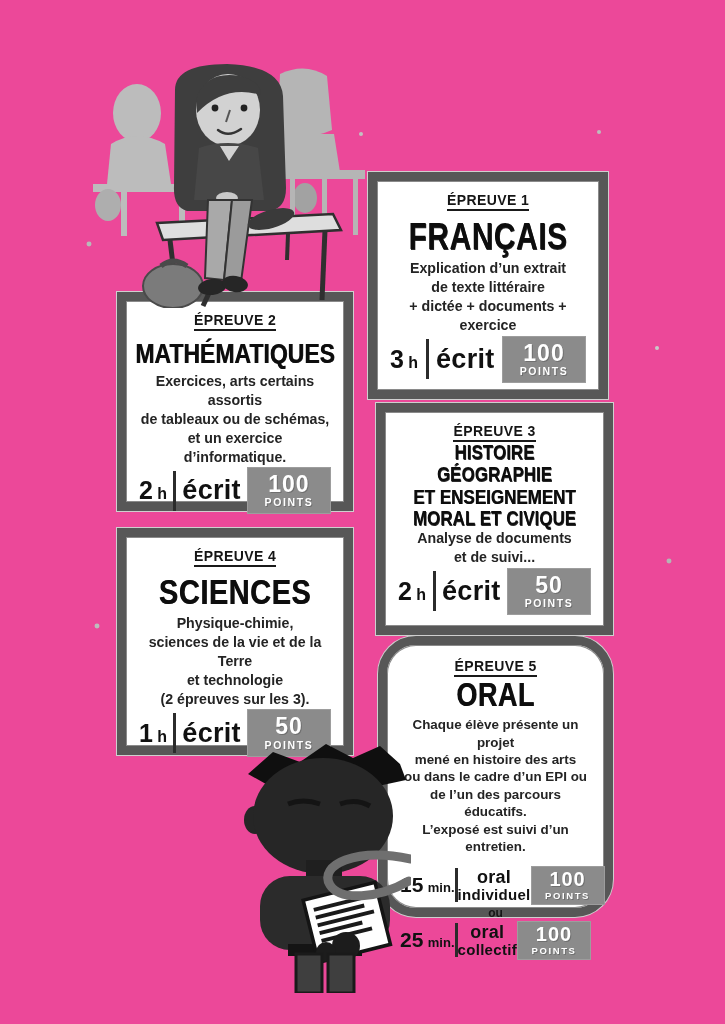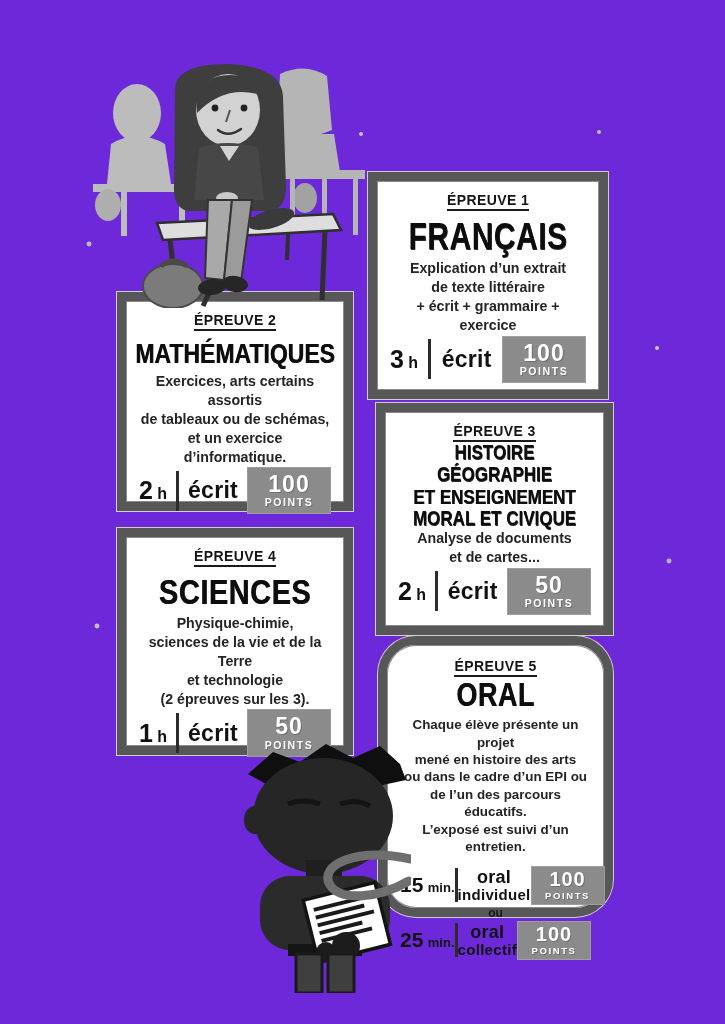--- a/index.html
+++ b/index.html
@@ -1,20 +1,20 @@
 <!DOCTYPE html>
 <html><head>
 <meta charset="utf-8">
 <style>
   * { margin:0; padding:0; box-sizing:border-box; }
   html,body { background:#e8e8e6; }
   body { font-family:"Liberation Sans","DejaVu Sans",sans-serif; }
   #page {
     position:relative; width:725px; height:1024px; margin:0 auto;
-    background:#6d28d9; overflow:hidden; color:#1c1c1c;
+    background:#ec4899; overflow:hidden; color:#1c1c1c;
   }
   
   .card {
     position:absolute; background:#fff;
     border:9px solid #575757;
     box-shadow: inset 0 0 0 1px #8a8a8a, 0 0 0 1px #cfcfcf;
     z-index:1;
   }
   .bubble { border-radius:38px; }
   .card-inner { width:100%; height:100%; display:flex; flex-direction:column; align-items:center; padding:10px 10px 12px; }
@@ -39,21 +39,21 @@
     width:100%; margin-top:auto; display:flex; align-items:center;
     justify-content:space-between; padding:0 3px;
   }
   .duration { font-weight:900; white-space:nowrap; color:#111; }
   .duration .num  { font-size:25px; }
   .duration .unit { font-size:16px; font-weight:800; }
   .dur-sm .num  { font-size:21px; }
   .dur-sm .unit { font-size:13px; }
   .vdivider { width:3px; height:40px; background:#2b2b2b; flex:0 0 auto; }
   .vdivider-sm { height:34px; }
-  .mode { font-weight:900; font-size:23px; color:#111; text-align:center; letter-spacing:.3px; }
+  .mode { font-weight:900; font-size:27px; color:#111; text-align:center; letter-spacing:.3px; }
   .mode-sm { font-size:15px; line-height:1.05; }
   .mode-sm .m-top { font-size:18px; }
   .badge {
     background:#8b8b8b; color:#fff; text-align:center;
     min-width:84px; padding:5px 8px 6px; box-shadow:inset 0 0 0 1px #9d9d9d;
   }
   .badge-sm { min-width:74px; padding:3px 6px 4px; }
   .pts-num { font-size:23px; font-weight:900; line-height:1.05; letter-spacing:1px;
              text-shadow:1px 1px 0 #6f6f6f; }
   .badge-sm .pts-num { font-size:20px; }
@@ -83,21 +83,21 @@
 
   <div class="specks"></div>
 
   <section class="card" style="left:368px;top:172px;width:240px;height:227px">
     <div class="card-inner">
       <div class="hdr-wrap"><span class="card-header">ÉPREUVE 1</span></div>
       <div class="card-title t-fr">FRANÇAIS</div>
       <div class="card-body">
         <div>Explication d’un extrait</div>
         <div>de texte littéraire</div>
-        <div>+ écrit + grammaire + exercice</div>
+        <div>+ dictée + documents + exercice</div>
       </div>
       <div class="stat-row">
         <div class="duration">
           <span class="num">3</span>
           <span class="unit">h</span>
         </div>
         <div class="vdivider"></div>
         <div class="mode">écrit</div>
         <div class="badge">
           <div class="pts-num">100</div>
@@ -134,21 +134,21 @@
   <section class="card" style="left:376px;top:403px;width:237px;height:232px">
     <div class="card-inner">
       <div class="hdr-wrap"><span class="card-header">ÉPREUVE 3</span></div>
       <div class="card-title t-hist">
         <div>HISTOIRE GÉOGRAPHIE</div>
         <div>ET ENSEIGNEMENT</div>
         <div>MORAL ET CIVIQUE</div>
       </div>
       <div class="card-body">
         <div>Analyse de documents</div>
-        <div>et de cartes...</div>
+        <div>et de suivi...</div>
       </div>
       <div class="stat-row">
         <div class="duration">
           <span class="num">2</span>
           <span class="unit">h</span>
         </div>
         <div class="vdivider"></div>
         <div class="mode">écrit</div>
         <div class="badge">
           <div class="pts-num">50</div>

